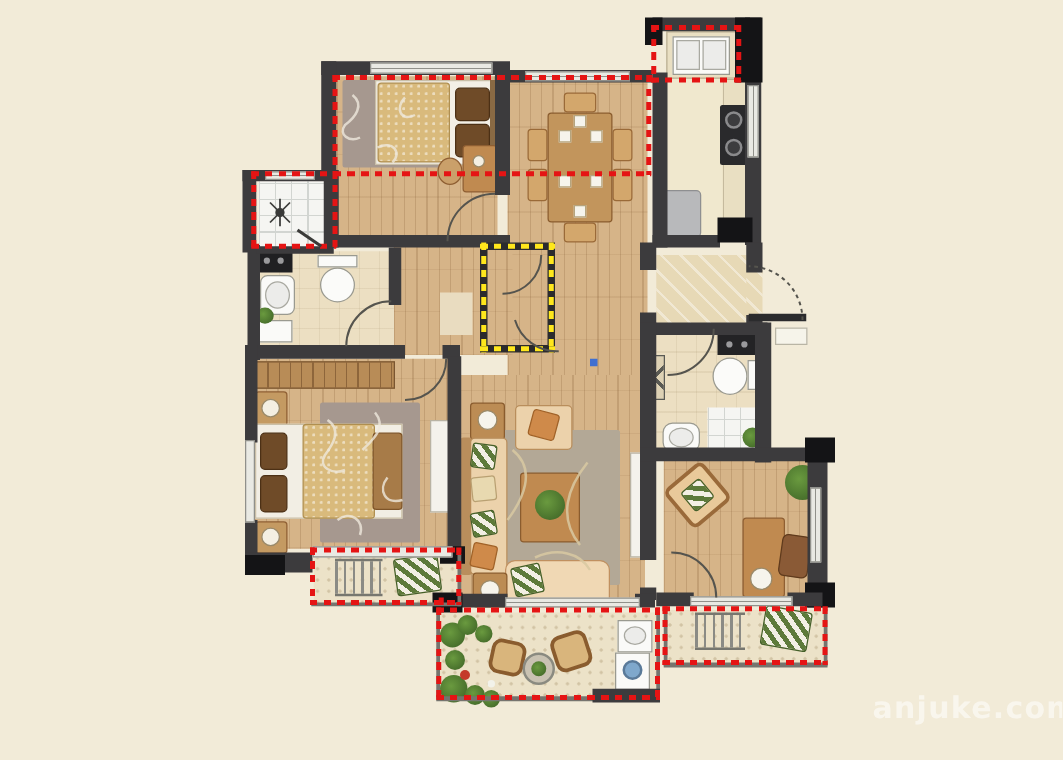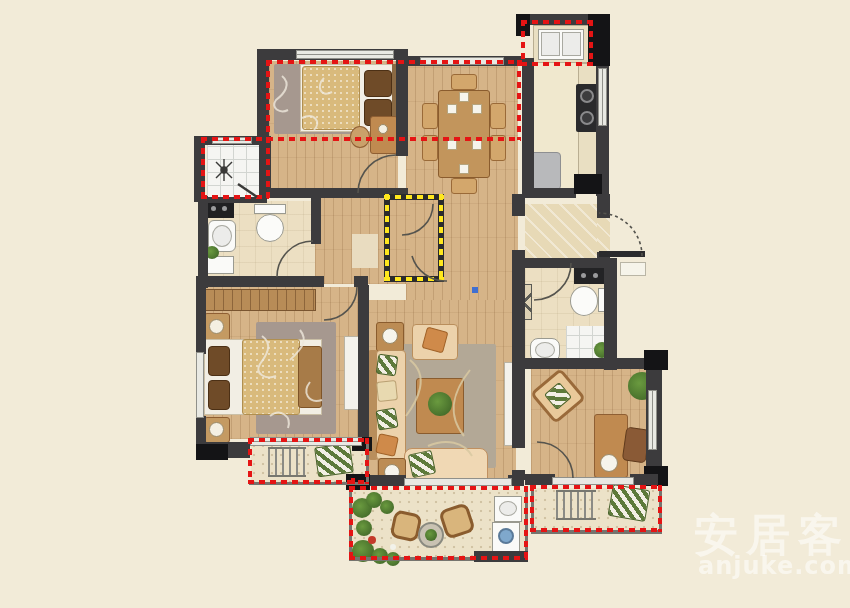--- a/index.html
+++ b/index.html
@@ -301,16 +301,15 @@
       <path d="M332 92 c-12 6 -16 -6 -8 -14"></path>
       <path d="M302 118 c12 -6 20 4 12 12"></path>
     </g>
     <g fill="none" stroke="#d9c9a2" stroke-width="2" opacity="0.85">
       <path d="M410 360 c20 16 8 40 -4 56"></path>
       <path d="M470 370 c-16 20 -24 44 -6 66"></path>
       <path d="M428 446 c18 -8 36 -4 44 10"></path>
     </g>
   </svg>
 
-  <div class="ab wm1" style="left:694px;top:506px;">安居客</div>
   <div class="ab wm2" style="left:698px;top:552px;">anjuke.com</div>
 
 </div>
 
 </body></html>

